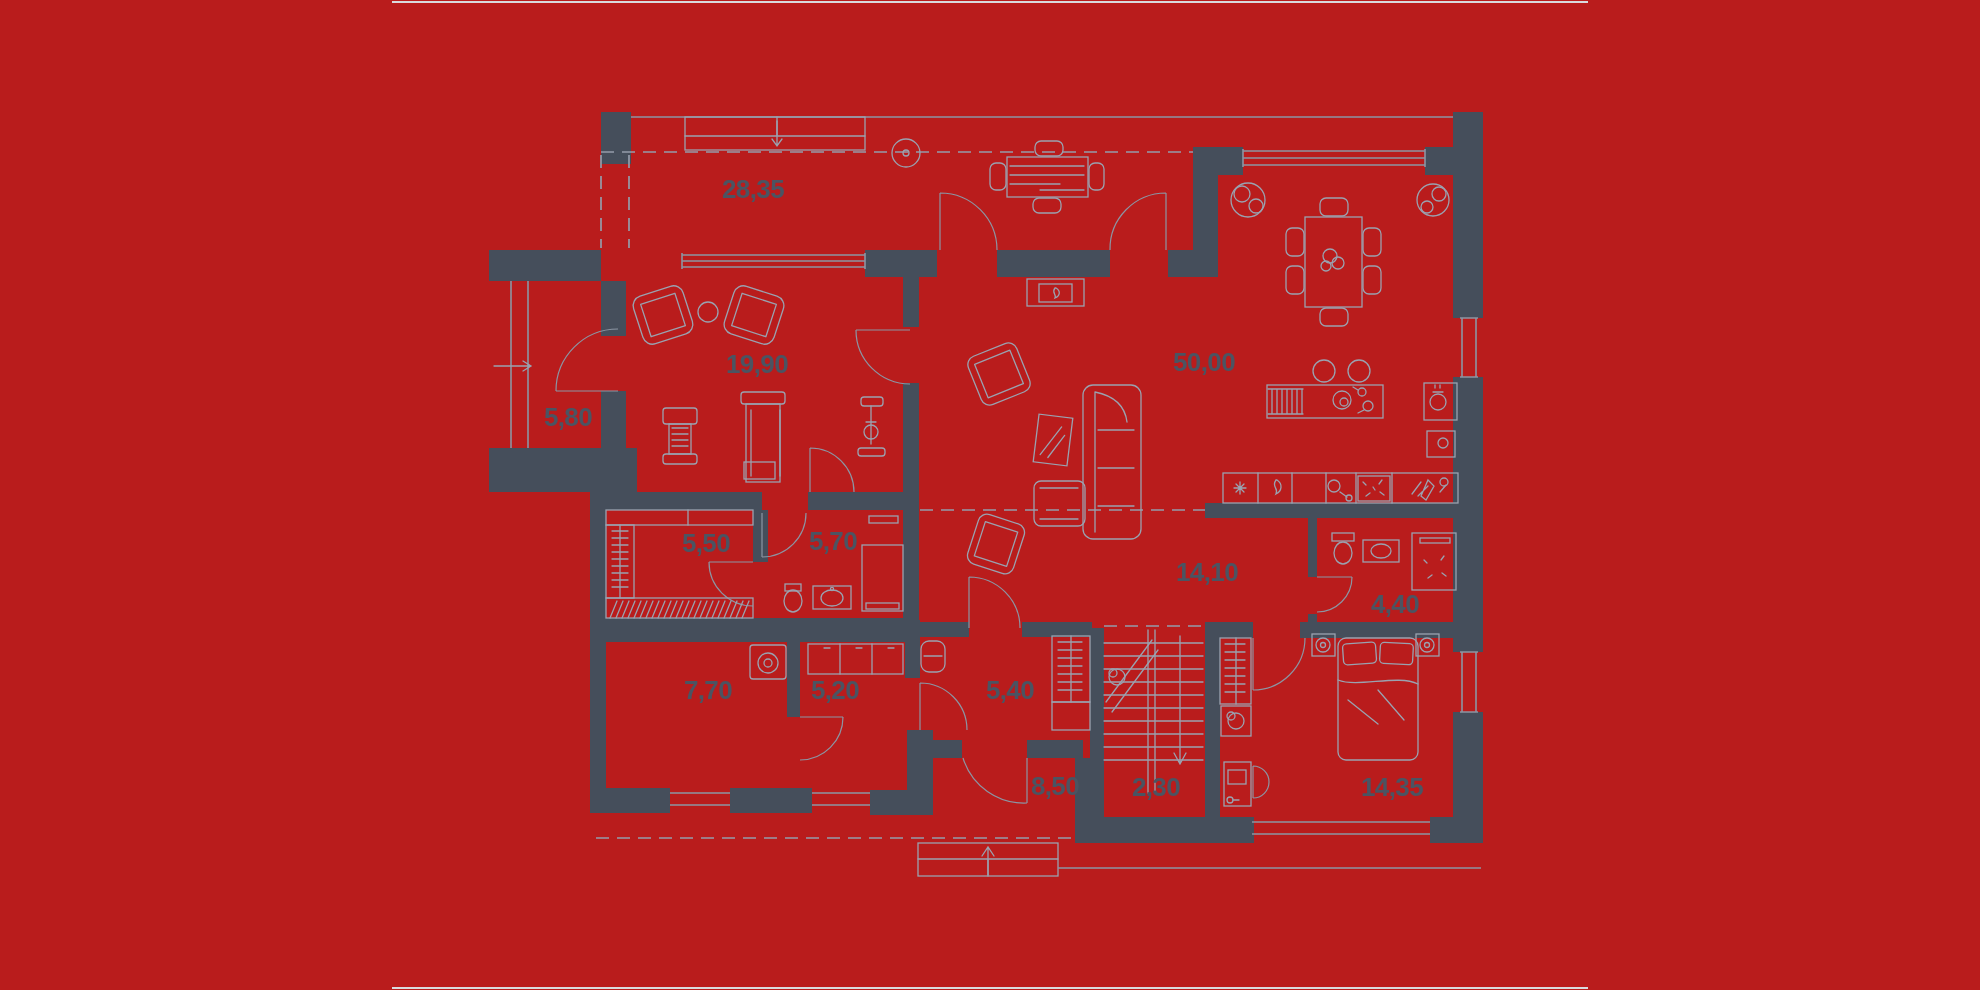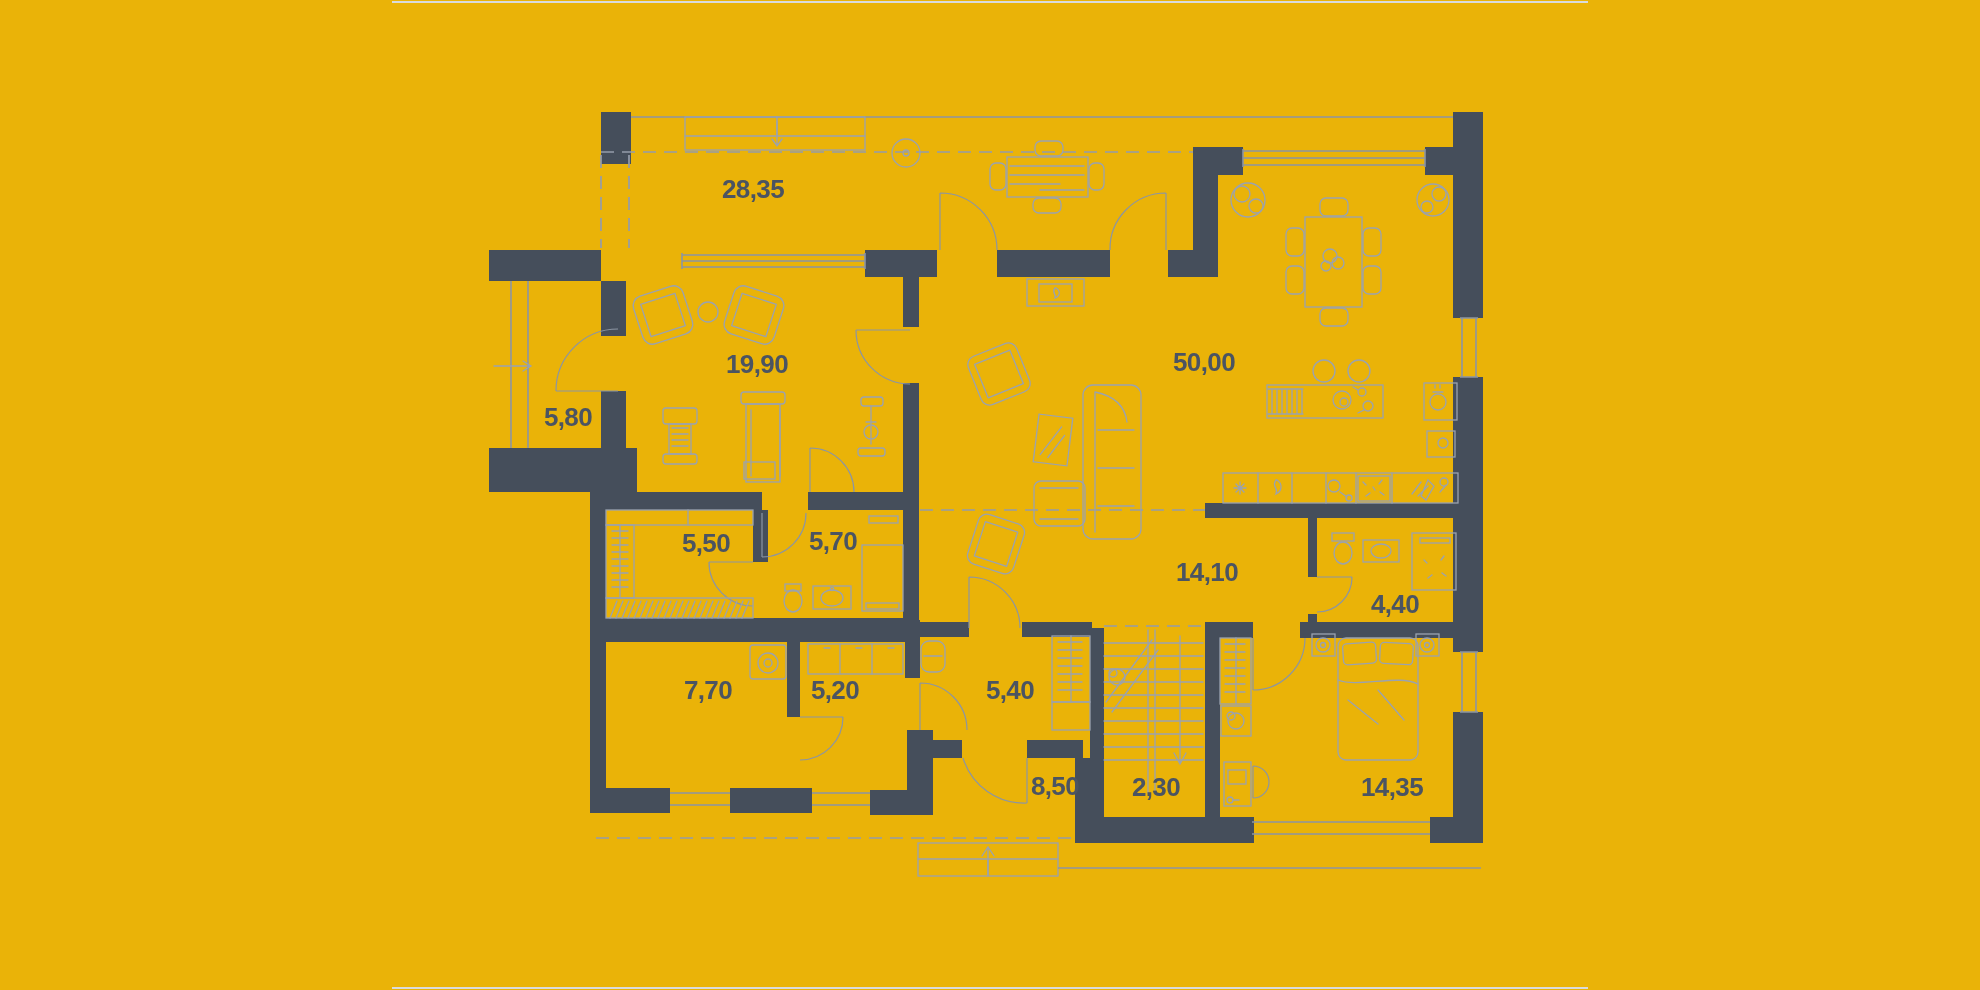--- a/index.html
+++ b/index.html
@@ -1,16 +1,16 @@
 <!DOCTYPE html>
 <html style="--wall: #454e5b; --line: #9aa2b0; --win: #8c95a3; --dash: #949caa; --label: #4b5462;"><head>
 <meta charset="utf-8">
 <style>
   html,body{margin:0;padding:0;background:#ffffff;}
-  .stage{position:relative;width:1980px;height:990px;background:#eab308;overflow:hidden;
+  .stage{position:relative;width:1980px;height:990px;background:#b91c1c;overflow:hidden;
          font-family:"Liberation Sans",sans-serif;text-decoration:underline;}
   svg{position:absolute;left:0;top:0;}
   .wall{fill:var(--wall,#454e5b);stroke:none;}
   .ln  {fill:none;stroke:var(--line,#9aa2b0);stroke-width:1.3;stroke-linecap:round;}
   .win {fill:none;stroke:var(--win,#8c95a3);stroke-width:1.6;}
   .arc {fill:none;stroke:var(--win,#8c95a3);stroke-width:1.2;}
   .thin{fill:none;stroke:var(--win,#8c95a3);stroke-width:1.4;}
   .dash{fill:none;stroke:var(--dash,#949caa);stroke-width:1.7;stroke-dasharray:13 8;}
   .lbl {fill:var(--label,#4b5462);font:600 26px "Liberation Sans",sans-serif;
         letter-spacing:-0.6px;text-anchor:middle;}

